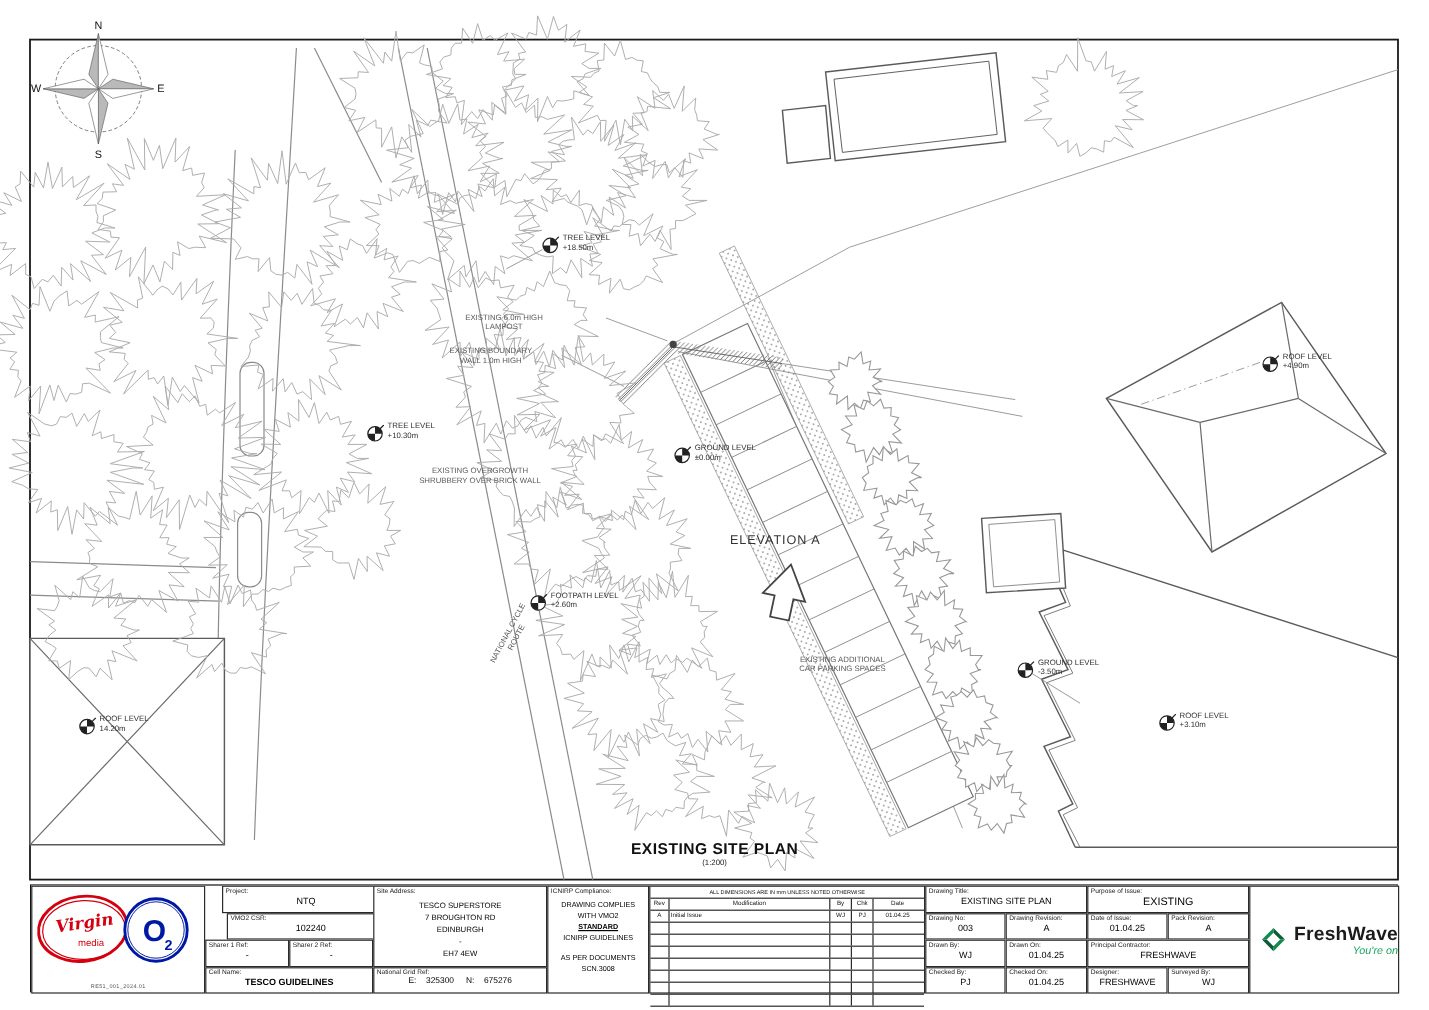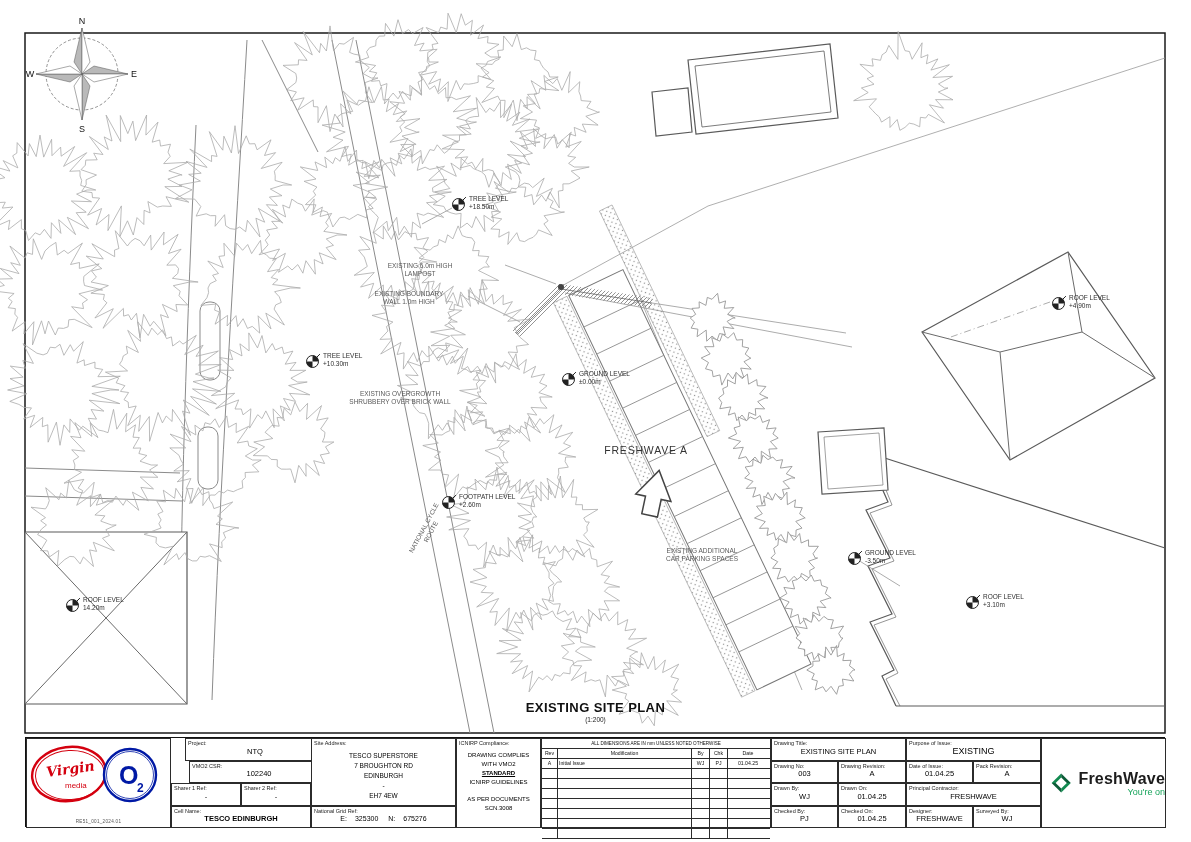--- a/index.html
+++ b/index.html
@@ -33,21 +33,21 @@
   .rt-row{display:flex;height:9px;border-bottom:1px solid #2b2b2b;}
   .rt-row > div{border-right:1px solid #2b2b2b;font-size:5.2px;line-height:9px;overflow:hidden;
                 white-space:nowrap;color:#111;box-sizing:border-box;padding:0 1px;}
   .rt-row > div:last-child{border-right:none;}
   .rt-h{text-align:center;}
   
   .docref{position:absolute;left:0;right:0;bottom:3px;text-align:center;font-size:4.6px;color:#555;letter-spacing:.3px;}
   .fw{display:flex;align-items:center;height:100%;padding-left:8px;box-sizing:border-box;}
   .fw-text{margin-left:6px;}
   .fw-name{font-size:16px;font-weight:700;color:#1c1c1c;letter-spacing:.2px;}
-  .fw-tag{font-size:9px;color:#17a45b;text-align:right;margin-top:-1px;}
+  .fw-tag{font-size:9px;color:#17a45b;text-align:right;margin-top:-1px;font-style:italic;}
 </style>
 </head>
 <body>
 
 <div class="page">
 
   <svg id="scene" width="1191" height="842" viewBox="0 0 1191 842">
       <defs>
         <pattern id="dots" width="6" height="6" patternUnits="userSpaceOnUse">
           <circle cx="1.5" cy="1.5" r="0.7" fill="#8d8d8d"></circle>
@@ -289,21 +289,21 @@
         <div>SHRUBBERY OVER BRICK WALL</div>
       </div>
       <div class="note" style="left: 428px; top: 530px; transform: translate(-50%, -50%) rotate(-62deg);">
         <div>NATIONAL CYCLE</div>
         <div>ROUTE</div>
       </div>
       <div class="note" style="left: 702px; top: 555px; transform: translate(-50%, -50%) rotate(0deg);">
         <div>EXISTING ADDITIONAL</div>
         <div>CAR PARKING SPACES</div>
       </div>
-      <div class="elev" style="left: 646px; top: 450px; transform: translate(-50%, -50%);">FRESHWAVE A</div>
+      <div class="elev" style="left: 646px; top: 450px; transform: translate(-50%, -50%);">ELEVATION A</div>
     </div>
 
   <div class="plan-title">
     <div class="pt1">EXISTING SITE PLAN</div>
     <div class="pt2">(1:200)</div>
   </div>
 
   <div class="tb">
 
     <div class="cell" style="left:0;top:0;width:145px;height:90px">
@@ -331,21 +331,21 @@
     <div class="cell" style="left:145px;top:45px;width:70px;height:23px">
       <span class="cl">Sharer 1 Ref:</span>
       <span class="cv">-</span>
     </div>
     <div class="cell" style="left:215px;top:45px;width:70px;height:23px">
       <span class="cl">Sharer 2 Ref:</span>
       <span class="cv">-</span>
     </div>
     <div class="cell" style="left:145px;top:68px;width:140px;height:22px">
       <span class="cl">Cell Name:</span>
-      <span class="cv" style="font-weight:700">TESCO EDINBURGH</span>
+      <span class="cv" style="font-weight:700">TESCO GUIDELINES</span>
     </div>
 
     <div class="cell" style="left:285px;top:0;width:145px;height:68px">
       <span class="cl">Site Address:</span>
       <div class="addr">
         <div>TESCO SUPERSTORE</div>
         <div>7 BROUGHTON RD</div>
         <div>EDINBURGH</div>
         <div>-</div>
         <div>EH7 4EW</div>

